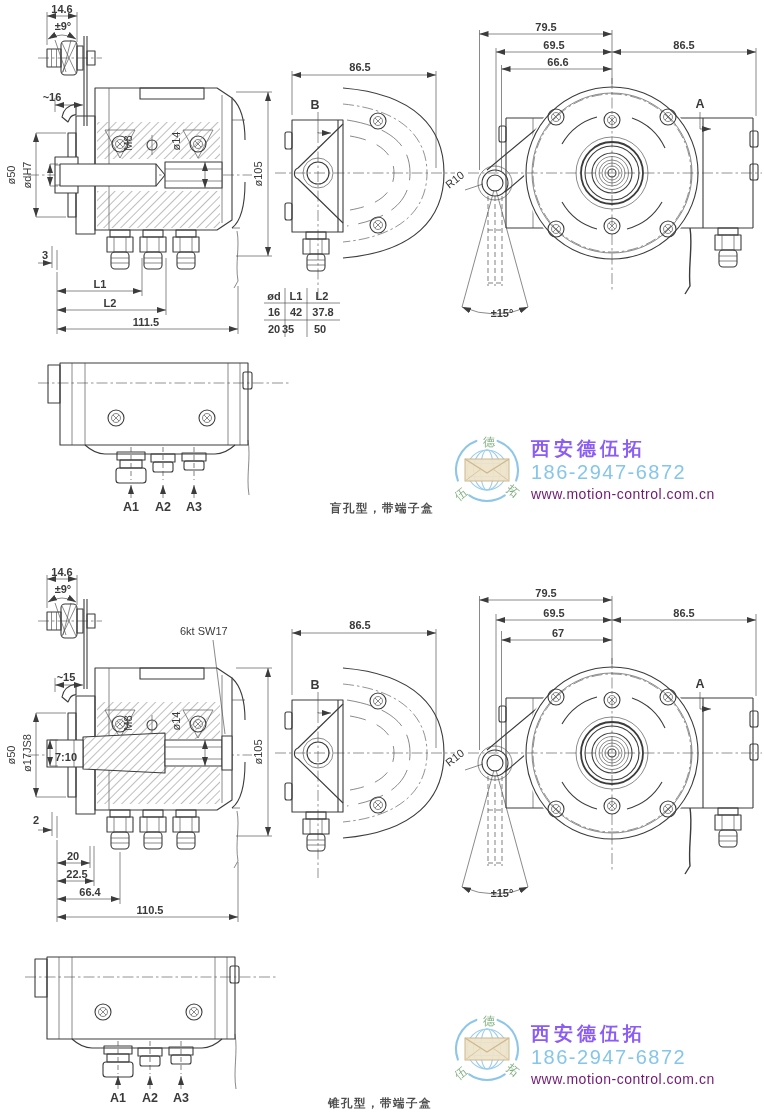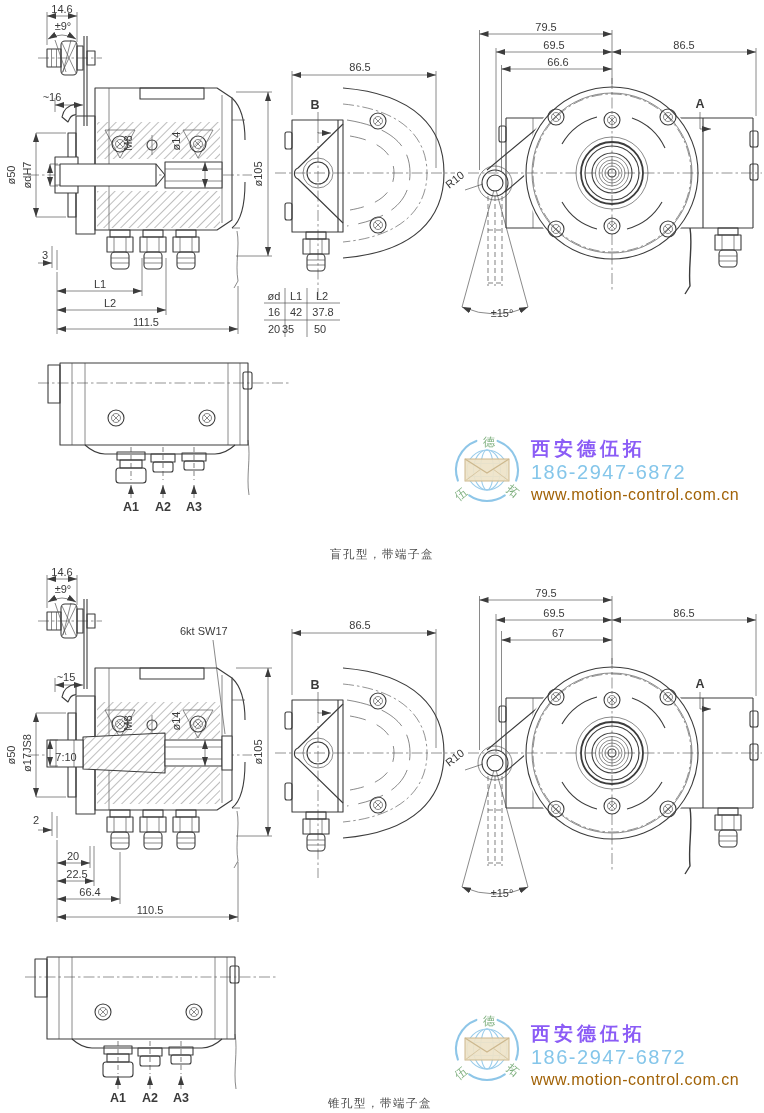--- a/index.html
+++ b/index.html
@@ -9,28 +9,28 @@
   .ln{stroke:#3c3c3c;stroke-width:1.1;fill:none;stroke-linejoin:round;}
   .l2{stroke:#3c3c3c;stroke-width:1.8;fill:none;}
   .lt{stroke:#4a4a4a;stroke-width:0.65;fill:none;}
   .cl{stroke:#4a4a4a;stroke-width:0.6;fill:none;stroke-dasharray:11 3 2.5 3;}
   .dsh{stroke:#4a4a4a;stroke-width:0.7;fill:none;stroke-dasharray:5 3;}
   .wh{fill:#fff;}
   .htch{fill:url(#h4);stroke:none;}
   .wmb{stroke:#8ec6e8;stroke-width:2.1;fill:none;stroke-linecap:round;}
   .wmb2{stroke:#9bcdeb;stroke-width:1.1;fill:none;}
   .lbl{position:absolute;font-size:11px;color:#3a3a3a;white-space:nowrap;line-height:1;}
-  .ctr{transform:translate(-50%,-50%);}
+  .ctr{transform:translate(-50%,-50%);font-weight:bold;}
   .rot{transform:translate(-50%,-50%) rotate(-90deg);}
   .r38{transform:translate(-50%,-50%) rotate(-38deg);}
   .bld{font-weight:bold;font-size:12.5px;}
   .cap{font-size:11.5px;color:#4d4d4d;letter-spacing:1.5px;}
   .wm-co{position:absolute;font-size:19px;font-weight:bold;color:#8b5cf6;letter-spacing:4px;line-height:1;}
   .wm-ph{position:absolute;font-size:20px;color:#85c6ea;letter-spacing:1.5px;line-height:1;}
-  .wm-url{position:absolute;font-size:16px;color:#a16207;letter-spacing:0.5px;line-height:1;}
+  .wm-url{position:absolute;font-size:14px;color:#701a75;letter-spacing:0.5px;line-height:1;}
   .wm-ch{position:absolute;font-size:12px;color:#7cae7c;line-height:1;}
 </style>
 </head>
 <body>
 
 <div id="page">
 
 <svg width="764" height="1113" viewBox="0 0 764 1113">
 <defs>
   <pattern id="h4" patternUnits="userSpaceOnUse" width="6" height="6" patternTransform="rotate(45)">
@@ -383,21 +383,21 @@
 <span class="lbl ctr" style="left:554px;top:45px">69.5</span>
 <span class="lbl ctr" style="left:558px;top:62px">66.6</span>
 <span class="lbl ctr" style="left:684px;top:45px">86.5</span>
 <span class="lbl ctr bld" style="left:700px;top:104px">A</span>
 <span class="lbl r38" style="left:455px;top:180px">R10</span>
 <span class="lbl ctr" style="left:502px;top:313px">±15°</span>
 
 <span class="lbl ctr bld" style="left:131px;top:507px">A1</span>
 <span class="lbl ctr bld" style="left:163px;top:507px">A2</span>
 <span class="lbl ctr bld" style="left:194px;top:507px">A3</span>
-<span class="lbl ctr cap" style="left:382px;top:555px">盲孔型，带端子盒</span>
+<span class="lbl ctr cap" style="left:382px;top:509px">盲孔型，带端子盒</span>
 
 <span class="lbl ctr" style="left:62px;top:572px">14.6</span>
 <span class="lbl ctr" style="left:63px;top:589px">±9°</span>
 <span class="lbl ctr" style="left:66px;top:677px">~15</span>
 <span class="lbl" style="left:180px;top:626px">6kt SW17</span>
 <span class="lbl rot" style="left:11px;top:755px">ø50</span>
 <span class="lbl rot" style="left:27px;top:753px">ø17JS8</span>
 <span class="lbl ctr" style="left:66px;top:757px">7:10</span>
 <span class="lbl rot" style="left:128px;top:723px">M8</span>
 <span class="lbl rot" style="left:176px;top:721px">ø14</span>

